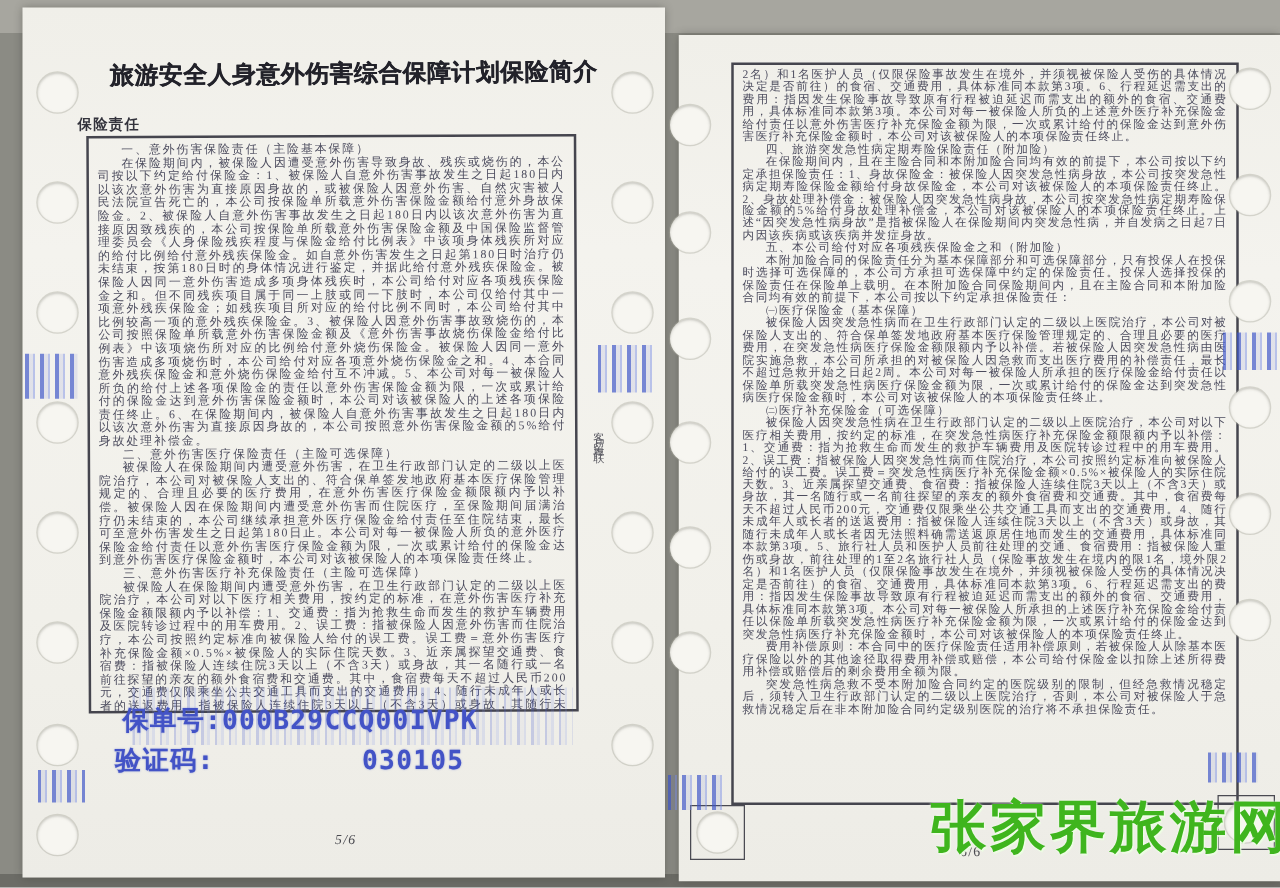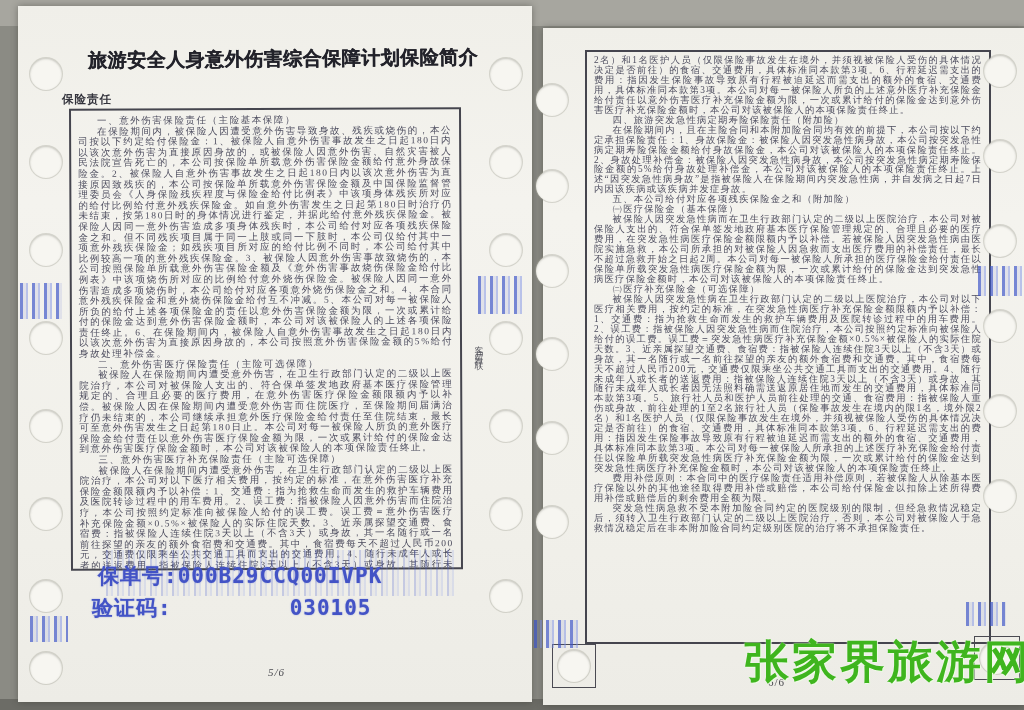--- a/index.html
+++ b/index.html
@@ -93,20 +93,21 @@
   <div class="terms-box" id="box-right">
     <p style="margin:0">
       <span class="p-body cont">2名）和1名医护人员（仅限保险事故发生在境外，并须视被保险人受伤的具体情况决定是否前往）的食宿、交通费用，具体标准同本款第3项。6、行程延迟需支出的费用：指因发生保险事故导致原有行程被迫延迟而需支出的额外的食宿、交通费用，具体标准同本款第3项。本公司对每一被保险人所负的上述意外医疗补充保险金给付责任以意外伤害医疗补充保险金额为限，一次或累计给付的保险金达到意外伤害医疗补充保险金额时，本公司对该被保险人的本项保险责任终止。</span>
     </p>
     <p style="margin:0">
       <span class="p-head">四、旅游突发急性病定期寿险保险责任（附加险）</span>
       <span class="p-body">在保险期间内，且在主险合同和本附加险合同均有效的前提下，本公司按以下约定承担保险责任：1、身故保险金：被保险人因突发急性病身故，本公司按突发急性病定期寿险保险金额给付身故保险金，本公司对该被保险人的本项保险责任终止。2、身故处理补偿金：被保险人因突发急性病身故，本公司按突发急性病定期寿险保险金额的5%给付身故处理补偿金，本公司对该被保险人的本项保险责任终止。上述“因突发急性病身故”是指被保险人在保险期间内突发急性病，并自发病之日起7日内因该疾病或该疾病并发症身故。</span>
     </p>
     <p style="margin:0">
       <span class="p-head">五、本公司给付对应各项残疾保险金之和（附加险）</span>
+      <span class="p-body">本附加险合同的保险责任分为基本保障部分和可选保障部分，只有投保人在投保时选择可选保障的，本公司方承担可选保障中约定的保险责任。投保人选择投保的保险责任在保险单上载明。在本附加险合同保险期间内，且在主险合同和本附加险合同均有效的前提下，本公司按以下约定承担保险责任：</span>
     </p>
     <p style="margin:0">
       <span class="p-head">㈠医疗保险金（基本保障）</span>
       <span class="p-body">被保险人因突发急性病而在卫生行政部门认定的二级以上医院治疗，本公司对被保险人支出的、符合保单签发地政府基本医疗保险管理规定的、合理且必要的医疗费用，在突发急性病医疗保险金额限额内予以补偿。若被保险人因突发急性病由医院实施急救，本公司所承担的对被保险人因急救而支出医疗费用的补偿责任，最长不超过急救开始之日起2周。本公司对每一被保险人所承担的医疗保险金给付责任以保险单所载突发急性病医疗保险金额为限，一次或累计给付的保险金达到突发急性病医疗保险金额时，本公司对该被保险人的本项保险责任终止。</span>
     </p>
     <p style="margin:0">
       <span class="p-head">㈡医疗补充保险金（可选保障）</span>
       <span class="p-body">被保险人因突发急性病在卫生行政部门认定的二级以上医院治疗，本公司对以下医疗相关费用，按约定的标准，在突发急性病医疗补充保险金额限额内予以补偿：1、交通费：指为抢救生命而发生的救护车辆费用及医院转诊过程中的用车费用。2、误工费：指被保险人因突发急性病而住院治疗，本公司按照约定标准向被保险人给付的误工费。误工费＝突发急性病医疗补充保险金额×0.5%×被保险人的实际住院天数。3、近亲属探望交通费、食宿费：指被保险人连续住院3天以上（不含3天）或身故，其一名随行或一名前往探望的亲友的额外食宿费和交通费。其中，食宿费每天不超过人民币200元，交通费仅限乘坐公共交通工具而支出的交通费用。4、随行未成年人或长者的送返费用：指被保险人连续住院3天以上（不含3天）或身故，其随行未成年人或长者因无法照料确需送返原居住地而发生的交通费用，具体标准同本款第3项。5、旅行社人员和医护人员前往处理的交通、食宿费用：指被保险人重伤或身故，前往处理的1至2名旅行社人员（保险事故发生在境内的限1名，境外限2名）和1名医护人员（仅限保险事故发生在境外，并须视被保险人受伤的具体情况决定是否前往）的食宿、交通费用，具体标准同本款第3项。6、行程延迟需支出的费用：指因发生保险事故导致原有行程被迫延迟而需支出的额外的食宿、交通费用，具体标准同本款第3项。本公司对每一被保险人所承担的上述医疗补充保险金给付责任以保险单所载突发急性病医疗补充保险金额为限，一次或累计给付的保险金达到突发急性病医疗补充保险金额时，本公司对该被保险人的本项保险责任终止。</span>
     </p>
     <p style="margin:0">

